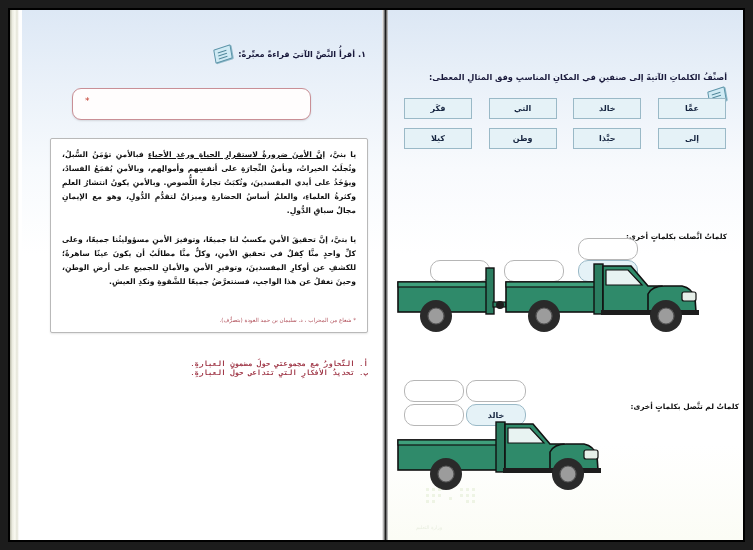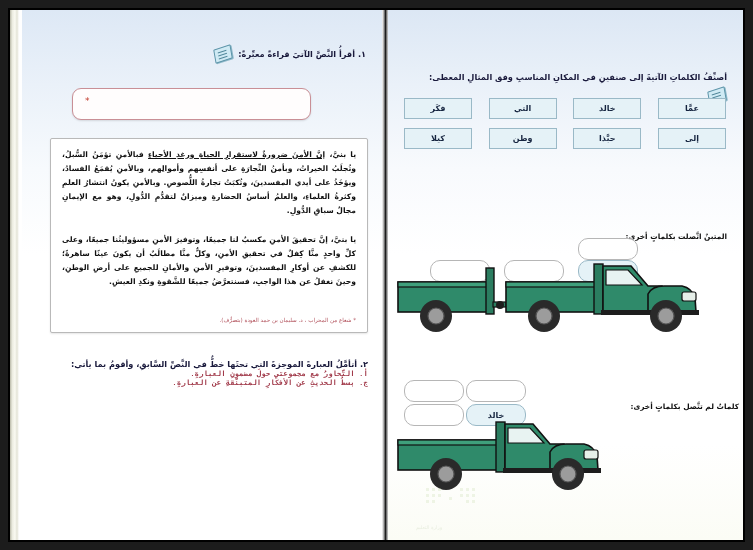--- a/index.html
+++ b/index.html
@@ -115,23 +115,22 @@
       <div class="body-ar">
         <span>يا بنيَّ، <span class="u">إنَّ الأمنَ ضرورةٌ لاستقرارِ الحياةِ ورغدِ الأحياءِ</span> فبالأمنِ تؤمَنُ السُّبلُ، وتُجلَبُ الخيراتُ، وبأمنُ التِّجارَةِ على أنفسِهم وأموالِهم، وبالأمنِ يُقمَعُ الفسادُ، ويؤخَذُ على أيدي المفسدينَ، وتُكبَتُ تجارةُ اللُّصوصِ. وبالأمنِ يكونُ انتشارُ العلمِ وكثرةُ العلماءِ، والعلمُ أساسُ الحضارةِ وميزانٌ لتقدُّمِ الدُّولِ، وهو مع الإيمانِ مجالٌ سباقِ الدُّولِ.</span>
       </div>
       <div class="body-ar" style="top:94px;">
         <span>يا بنيَّ، إنَّ تحقيقَ الأمنِ مكسبٌ لنا جميعًا، وتوفيرَ الأمنِ مسؤوليتُنا جميعًا، وعلى كلِّ واحدٍ منَّا كِفلٌ في تحقيقِ الأمنِ، وكلٌّ منَّا مطالَبٌ أن يكونَ عينًا ساهرةً؛ للكشفِ عن أوكارِ المفسدينَ، وتوفيرِ الأمنِ والأمانِ للجميعِ على أرضِ الوطنِ، وحينَ نغفلُ عن هذا الواجبِ، فسنتعرَّضُ جميعًا للشَّقوةِ ونكدِ العيشِ.</span>
       </div>
       <div class="src-note">* شعاع من المحراب ، د. سليمان بن حمد العودة (بتصرُّف).</div>
     </div>
 
     <div class="q2">
-      <div class="q-line ar">٢. أتأمَّلُ العبارةَ الموجزةَ التي تحتَها خطٌّ في النَّصِّ السَّابقِ، وأقومُ بما يأتي:</div>
       <div class="sub i1">أ. التَّحاورُ مع مجموعتي حولَ مضمونِ العبارةِ.</div>
-      <div class="sub i3">ج. بسطُ الحديثِ عن الأفكارِ المتبنَّقةِ عن العبارةِ.</div>
+      <div class="sub i2">ب. تحديدُ الأفكارِ التي تتداعى حولَ العبارةِ.</div>
     </div>
   </div>
 
   <div class="spine"></div>
 
   <div class="page page-right">
 
     <div class="r-instr ar" style="text-align:right;">
       <span class="q-line">أصنِّفُ الكلماتِ الآتيةَ إلى صنفينِ في المكانِ المناسبِ وفق المثالِ المعطى:</span>
       <span class="nb-icon"><i></i></span>
@@ -145,21 +144,21 @@
         <div class="chip">فكَر</div>
       </div>
       <div class="chip-row">
         <div class="chip">إلى</div>
         <div class="chip">حبَّذا</div>
         <div class="chip">وطن</div>
         <div class="chip">كيلا</div>
       </div>
     </div>
 
-    <div class="lbl lbl1">المتبنٌ اتَّصلت بكلماتٍ أخرى:</div>
+    <div class="lbl lbl1">كلماتٌ اتَّصلت بكلماتٍ أخرى:</div>
 
     <div class="blank" style="left:190px;top:228px;"></div>
     <div class="blank" style="left:42px;top:250px;"></div>
     <div class="blank" style="left:116px;top:250px;"></div>
     <div class="filled" style="left:190px;top:250px;">كيلا</div>
 
     <div class="truck-wrap t1">
       <svg width="340" height="95" viewBox="0 0 340 95">
 
         <rect x="2" y="32" width="95" height="30" fill="#2f8a6a" stroke="#111" stroke-width="1.6"></rect>

